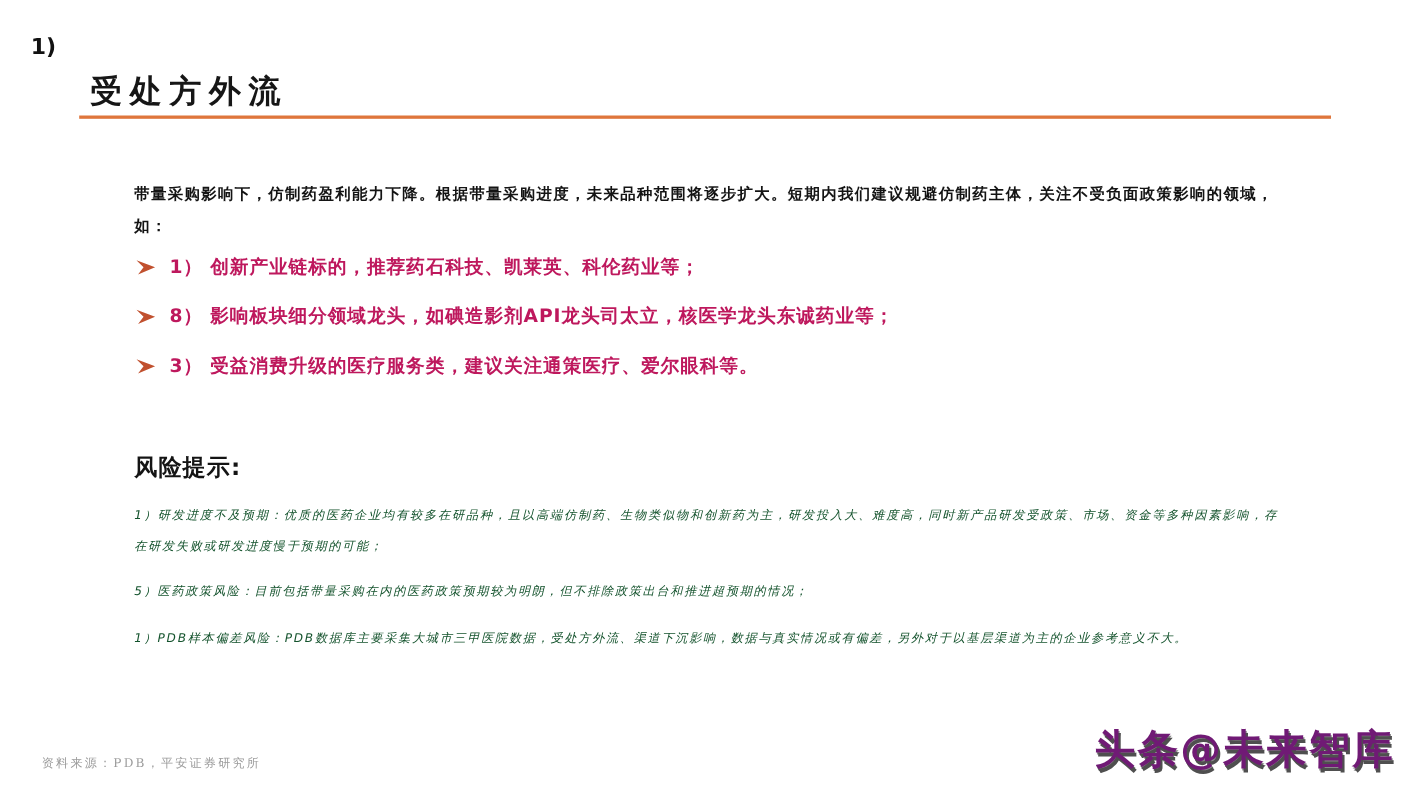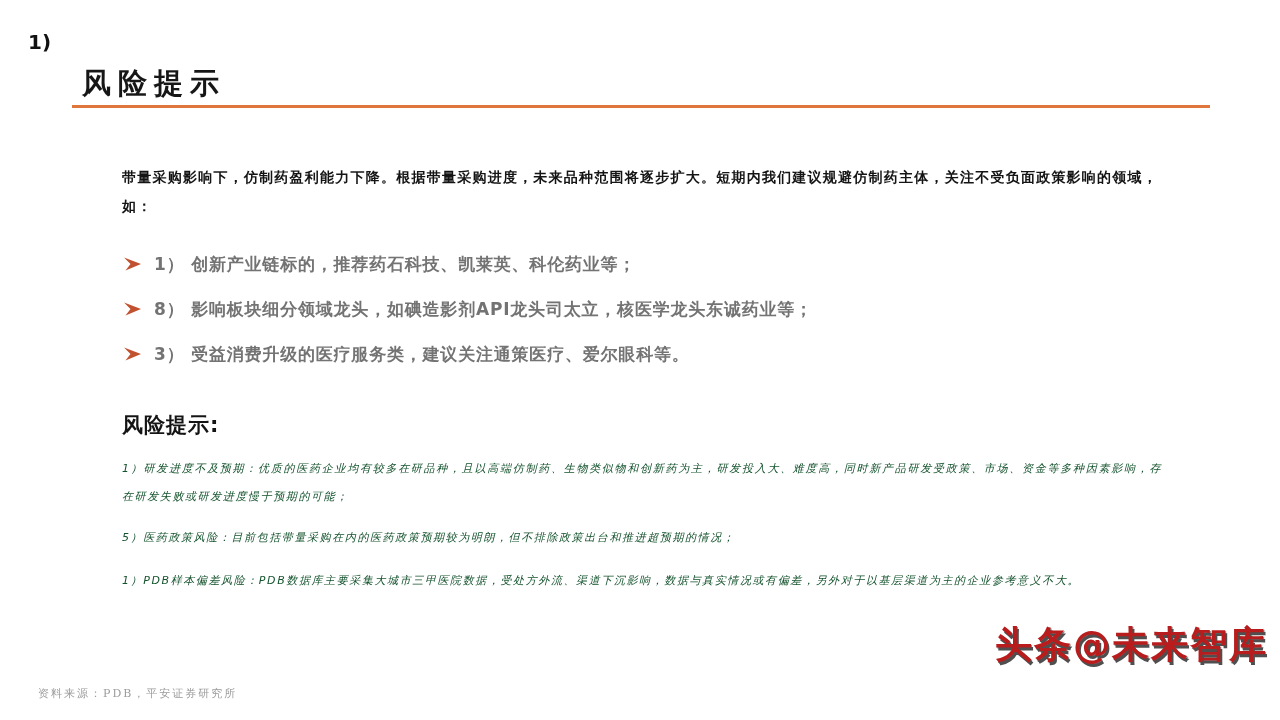--- a/index.html
+++ b/index.html
@@ -64,22 +64,21 @@
     list-style: none;
   }
   .recs li {
     position: relative;
     padding-left: 32px;
     margin-bottom: 27px;
     font-size: 17px;
     font-weight: bold;
     line-height: 18px;
     letter-spacing: 0.8px;
-    color: #737373;
-    margin-top: 21px;
+    color: #be185d;
   }
   .arrow-icon {
     position: absolute;
     left: 2px;
     top: 1px;
     width: 18px;
     height: 16px;
     display: inline-block;
   }
 
@@ -116,37 +115,37 @@
     font-size: 11px;
     letter-spacing: 2px;
     color: #9b9b9b;
     font-family: "DejaVu Serif", serif;
     text-align: right;
   }
 
   .watermark {
     position: absolute;
     right: 12px;
-    top: 620px;
+    top: 657px;
     font-size: 37px;
     font-weight: bold;
     letter-spacing: 2px;
-    color: #b91c1c;
+    color: #701a75;
     text-shadow: 2px 3px 0 #4f4f4f, 1px 1px 0 #8a8a8a;
     white-space: nowrap;
   }
 </style>
 </head>
 <body>
 
 <div class="slide">
 
   <div class="slide-number">1)</div>
 
-  <h1 class="page-title">风险提示</h1>
+  <h1 class="page-title">受处方外流</h1>
   <div class="title-rule"></div>
 
   <p class="intro">带量采购影响下，仿制药盈利能力下降。根据带量采购进度，未来品种范围将逐步扩大。短期内我们建议规避仿制药主体，关注不受负面政策影响的领域，如：</p>
 
   <ul class="recs">
     <li>
       <span class="arrow-icon">
         <svg width="18" height="16" viewBox="0 0 18 16">
             <polygon points="0,1.5 17,8 1.5,14.5 6.5,8" fill="#C1512F"></polygon>
           </svg>

